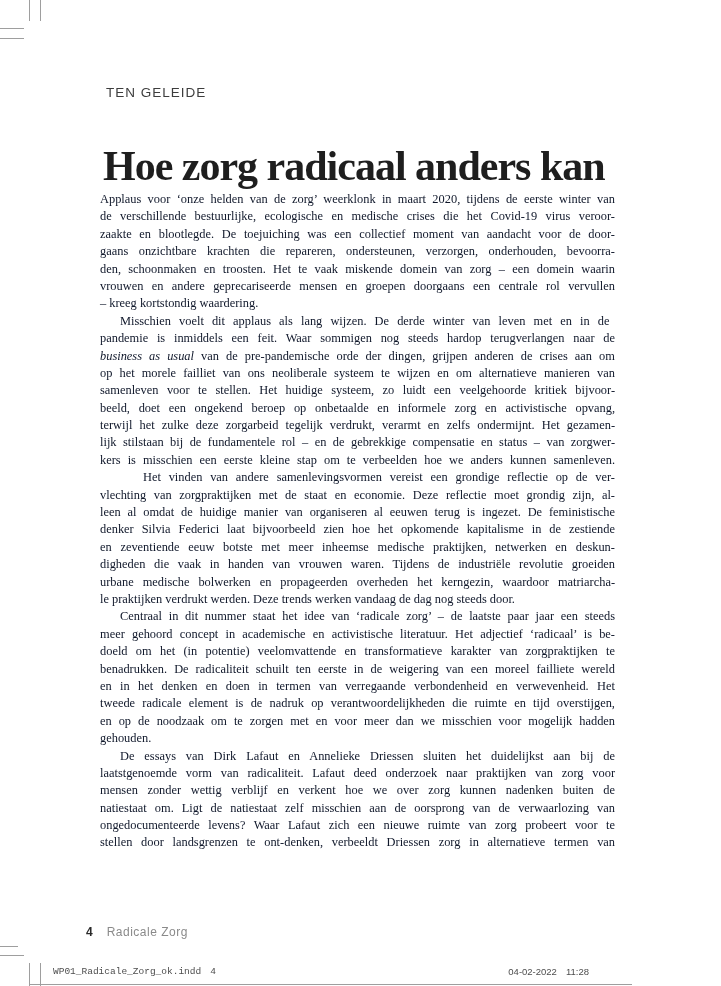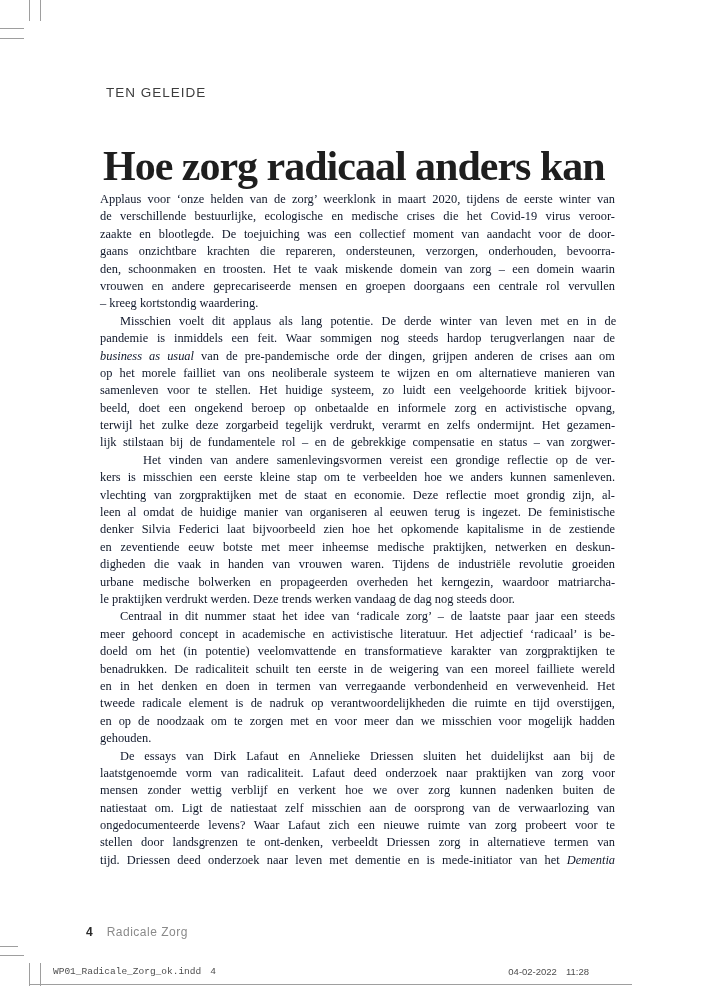--- a/index.html
+++ b/index.html
@@ -63,30 +63,30 @@
   <h1 id="title">Hoe zorg radicaal anders kan</h1>
 
   <div id="body-text">
       <div class="bline"><span style="word-spacing: 3.21px;"><span>Applaus voor ‘onze helden van de zorg’ weerklonk in maart 2020, tijdens de eerste winter van</span></span></div>
       <div class="bline"><span style="word-spacing: 5.3px;"><span>de verschillende bestuurlijke, ecologische en medische crises die het Covid-19 virus veroor-</span></span></div>
       <div class="bline"><span style="word-spacing: 4.59px;"><span>zaakte en blootlegde. De toejuiching was een collectief moment van aandacht voor de door-</span></span></div>
       <div class="bline"><span style="word-spacing: 7.38px;"><span>gaans onzichtbare krachten die repareren, ondersteunen, verzorgen, onderhouden, bevoorra-</span></span></div>
       <div class="bline"><span style="word-spacing: 4.21px;"><span>den, schoonmaken en troosten. Het te vaak miskende domein van zorg – een domein waarin</span></span></div>
       <div class="bline"><span style="word-spacing: 5.27px;"><span>vrouwen en andere geprecariseerde mensen en groepen doorgaans een centrale rol vervullen</span></span></div>
       <div class="bline noJ"><span><span>– kreeg kortstondig waardering.</span></span></div>
-      <div class="bline" style="padding-left: 20px;"><span style="word-spacing: 5.01px;"><span>Misschien voelt dit applaus als lang potentie. De derde winter van leven met en in de</span></span></div>
+      <div class="bline" style="padding-left: 20px;"><span style="word-spacing: 5.01px;"><span>Misschien voelt dit applaus als lang wijzen. De derde winter van leven met en in de</span></span></div>
       <div class="bline"><span style="word-spacing: 5.66px;"><span>pandemie is inmiddels een feit. Waar sommigen nog steeds hardop terugverlangen naar de</span></span></div>
       <div class="bline"><span style="word-spacing: 3.97px;"><i>business as usual</i><span> van de pre-pandemische orde der dingen, grijpen anderen de crises aan om</span></span></div>
       <div class="bline"><span style="word-spacing: 4px;"><span>op het morele failliet van ons neoliberale systeem te wijzen en om alternatieve manieren van</span></span></div>
       <div class="bline"><span style="word-spacing: 5.32px;"><span>samenleven voor te stellen. Het huidige systeem, zo luidt een veelgehoorde kritiek bijvoor-</span></span></div>
       <div class="bline"><span style="word-spacing: 5.61px;"><span>beeld, doet een ongekend beroep op onbetaalde en informele zorg en activistische opvang,</span></span></div>
       <div class="bline"><span style="word-spacing: 4.06px;"><span>terwijl het zulke deze zorgarbeid tegelijk verdrukt, verarmt en zelfs ondermijnt. Het gezamen-</span></span></div>
       <div class="bline"><span style="word-spacing: 3.38px;"><span>lijk stilstaan bij de fundamentele rol – en de gebrekkige compensatie en status – van zorgwer-</span></span></div>
+      <div class="bline"><span style="word-spacing: 3.93px;"><span>kers is misschien een eerste kleine stap om te verbeelden hoe we anders kunnen samenleven.</span></span></div>
       <div class="bline" style="padding-left: 43px;"><span style="word-spacing: 4.68px;"><span>Het vinden van andere samenlevingsvormen vereist een grondige reflectie op de ver-</span></span></div>
-      <div class="bline"><span style="word-spacing: 3.93px;"><span>kers is misschien een eerste kleine stap om te verbeelden hoe we anders kunnen samenleven.</span></span></div>
       <div class="bline"><span style="word-spacing: 4.51px;"><span>vlechting van zorgpraktijken met de staat en economie. Deze reflectie moet grondig zijn, al-</span></span></div>
       <div class="bline"><span style="word-spacing: 3.75px;"><span>leen al omdat de huidige manier van organiseren al eeuwen terug is ingezet. De feministische</span></span></div>
       <div class="bline"><span style="word-spacing: 4.84px;"><span>denker Silvia Federici laat bijvoorbeeld zien hoe het opkomende kapitalisme in de zestiende</span></span></div>
       <div class="bline"><span style="word-spacing: 5.59px;"><span>en zeventiende eeuw botste met meer inheemse medische praktijken, netwerken en deskun-</span></span></div>
       <div class="bline"><span style="word-spacing: 5.5px;"><span>digheden die vaak in handen van vrouwen waren. Tijdens de industriële revolutie groeiden</span></span></div>
       <div class="bline"><span style="word-spacing: 5.85px;"><span>urbane medische bolwerken en propageerden overheden het kerngezin, waardoor matriarcha-</span></span></div>
       <div class="bline noJ"><span><span>le praktijken verdrukt werden. Deze trends werken vandaag de dag nog steeds door.</span></span></div>
       <div class="bline" style="padding-left: 20px;"><span style="word-spacing: 3.62px;"><span>Centraal in dit nummer staat het idee van ‘radicale zorg’ – de laatste paar jaar een steeds</span></span></div>
       <div class="bline"><span style="word-spacing: 4.09px;"><span>meer gehoord concept in academische en activistische literatuur. Het adjectief ‘radicaal’ is be-</span></span></div>
       <div class="bline"><span style="word-spacing: 5.21px;"><span>doeld om het (in potentie) veelomvattende en transformatieve karakter van zorgpraktijken te</span></span></div>
@@ -94,21 +94,20 @@
       <div class="bline"><span style="word-spacing: 5.26px;"><span>en in het denken en doen in termen van verregaande verbondenheid en verwevenheid. Het</span></span></div>
       <div class="bline"><span style="word-spacing: 4.12px;"><span>tweede radicale element is de nadruk op verantwoordelijkheden die ruimte en tijd overstijgen,</span></span></div>
       <div class="bline"><span style="word-spacing: 3.86px;"><span>en op de noodzaak om te zorgen met en voor meer dan we misschien voor mogelijk hadden</span></span></div>
       <div class="bline noJ"><span><span>gehouden.</span></span></div>
       <div class="bline" style="padding-left: 20px;"><span style="word-spacing: 6.76px;"><span>De essays van Dirk Lafaut en Annelieke Driessen sluiten het duidelijkst aan bij de</span></span></div>
       <div class="bline"><span style="word-spacing: 5.68px;"><span>laatstgenoemde vorm van radicaliteit. Lafaut deed onderzoek naar praktijken van zorg voor</span></span></div>
       <div class="bline"><span style="word-spacing: 6.47px;"><span>mensen zonder wettig verblijf en verkent hoe we over zorg kunnen nadenken buiten de</span></span></div>
       <div class="bline"><span style="word-spacing: 4.94px;"><span>natiestaat om. Ligt de natiestaat zelf misschien aan de oorsprong van de verwaarlozing van</span></span></div>
       <div class="bline"><span style="word-spacing: 5.37px;"><span>ongedocumenteerde levens? Waar Lafaut zich een nieuwe ruimte van zorg probeert voor te</span></span></div>
       <div class="bline"><span style="word-spacing: 5.62px;"><span>stellen door landsgrenzen te ont-denken, verbeeldt Driessen zorg in alternatieve termen van</span></span></div>
-      <div class="bline"><span style="word-spacing: 4.1px;"><span>tijd. Driessen deed onderzoek naar leven met dementie en is mede-initiator van het </span><i>Dementia</i></span></div>
     </div>
 
   <div id="footer">
     <span id="page-number">4</span>
     <span id="journal-name">Radicale Zorg</span>
   </div>
 
   <div class="slug" id="slug-left">
     <span>WP01_Radicale_Zorg_ok.indd</span>
     <span>4</span>

